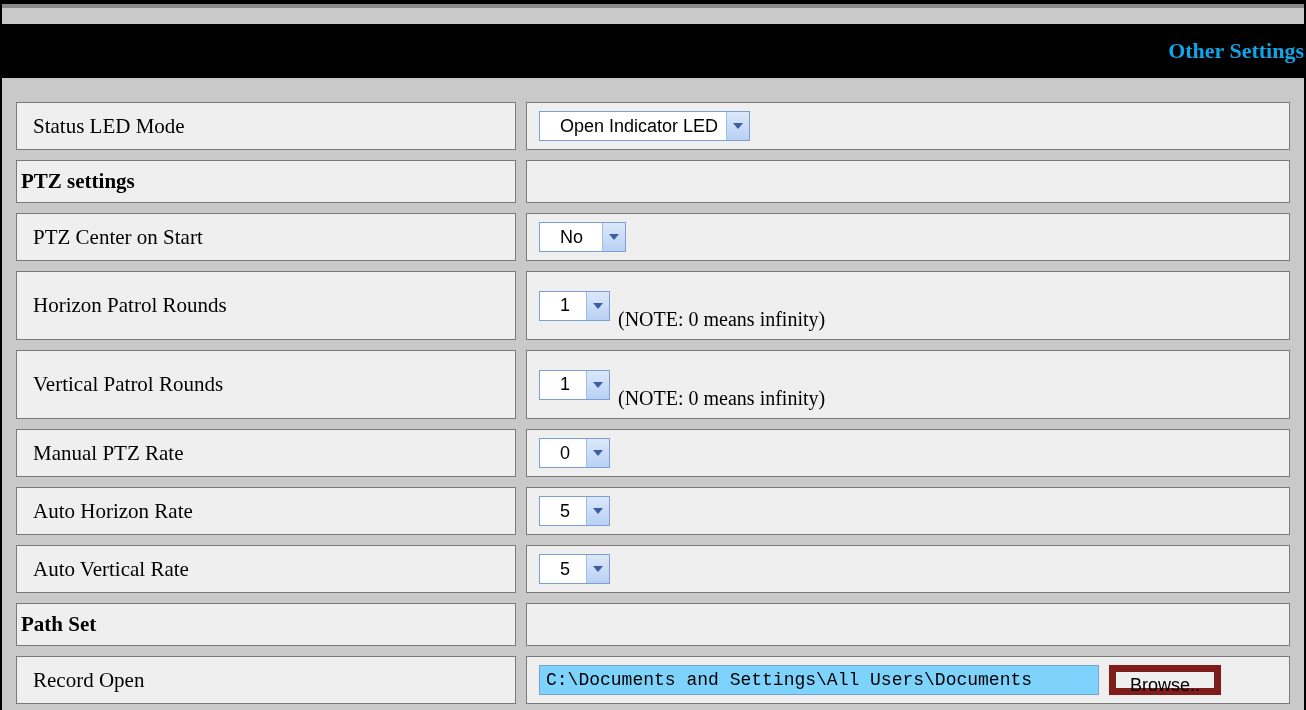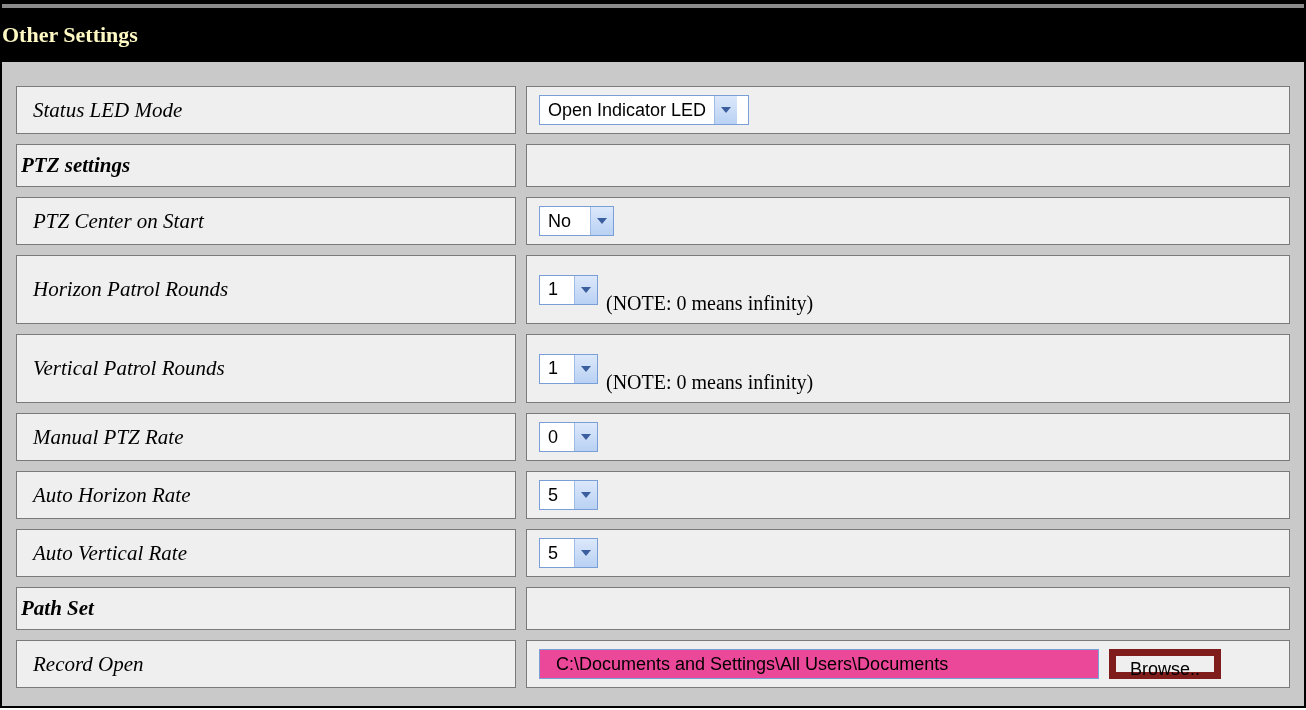--- a/index.html
+++ b/index.html
@@ -15,45 +15,45 @@
     border: 2px solid #000;
     border-top: 4px solid #000;
     background: #c9c9c9;
   }
   .topbar {
     height: 4px;
     background: #8a8a8a;
   }
   .header {
     background: #000;
-    color: #fef9c3;
+    color: #0ea5e9;
     font-weight: bold;
-    text-align: left;
+    text-align: right;
     padding: 14px 0;
     font-size: 22px;
+    margin-top: 16px;
   }
   .content {
     padding: 14px 14px 8px 14px;
   }
   table.settings {
     width: 100%;
     border-collapse: separate;
     border-spacing: 0 10px;
   }
   table.settings td {
     background: #efefef;
     border: 1px solid #7a7a7a;
     padding: 8px 12px;
     vertical-align: middle;
   }
   table.settings td.label-cell {
     width: 470px;
     font-size: 21px;
     padding-left: 16px;
-    font-style: italic;
   }
   table.settings td.value-cell {
     font-size: 20px;
   }
   table.settings tr.section-row td.label-cell {
     font-weight: bold;
     padding-left: 4px;
     border-left: 1px solid #7a7a7a;
   }
   table.settings tr.section-row td {
@@ -76,21 +76,21 @@
     display: inline-flex;
     align-items: stretch;
     border: 1px solid #7a9fd6;
     background: #fff;
     font-family: Arial, Helvetica, sans-serif;
     font-size: 18px;
     height: 30px;
     box-sizing: border-box;
   }
   .select-wrap .select-text {
-    padding: 3px 8px 3px 8px;
+    padding: 3px 8px 3px 20px;
     min-width: 24px;
     display: inline-flex;
     align-items: center;
   }
   .select-wrap .select-btn {
     width: 22px;
     background: linear-gradient(#dce8fb, #b9d1f3);
     border-left: 1px solid #9fbce6;
     display: inline-flex;
     align-items: center;
@@ -100,25 +100,25 @@
     width: 10px;
     height: 6px;
     display: block;
   }
   .note {
     font-size: 20px;
     margin-left: 8px;
     margin-top: 28px;
   }
   .textfield {
-    font-family: Liberation Sans, sans-serif;
+    font-family: Liberation Mono, monospace;
     font-size: 18px;
     border: 1px solid #7a9fd6;
-    background: #ec4899;
-    padding: 4px 16px;
+    background: #7dd3fc;
+    padding: 4px 6px;
     height: 30px;
     box-sizing: border-box;
     width: 560px;
   }
   .browse-btn {
     font-family: Arial, Helvetica, sans-serif;
     font-size: 18px;
     border: 7px solid #7f1d1d;
     background: #efefef;
     padding: 3px 14px;

